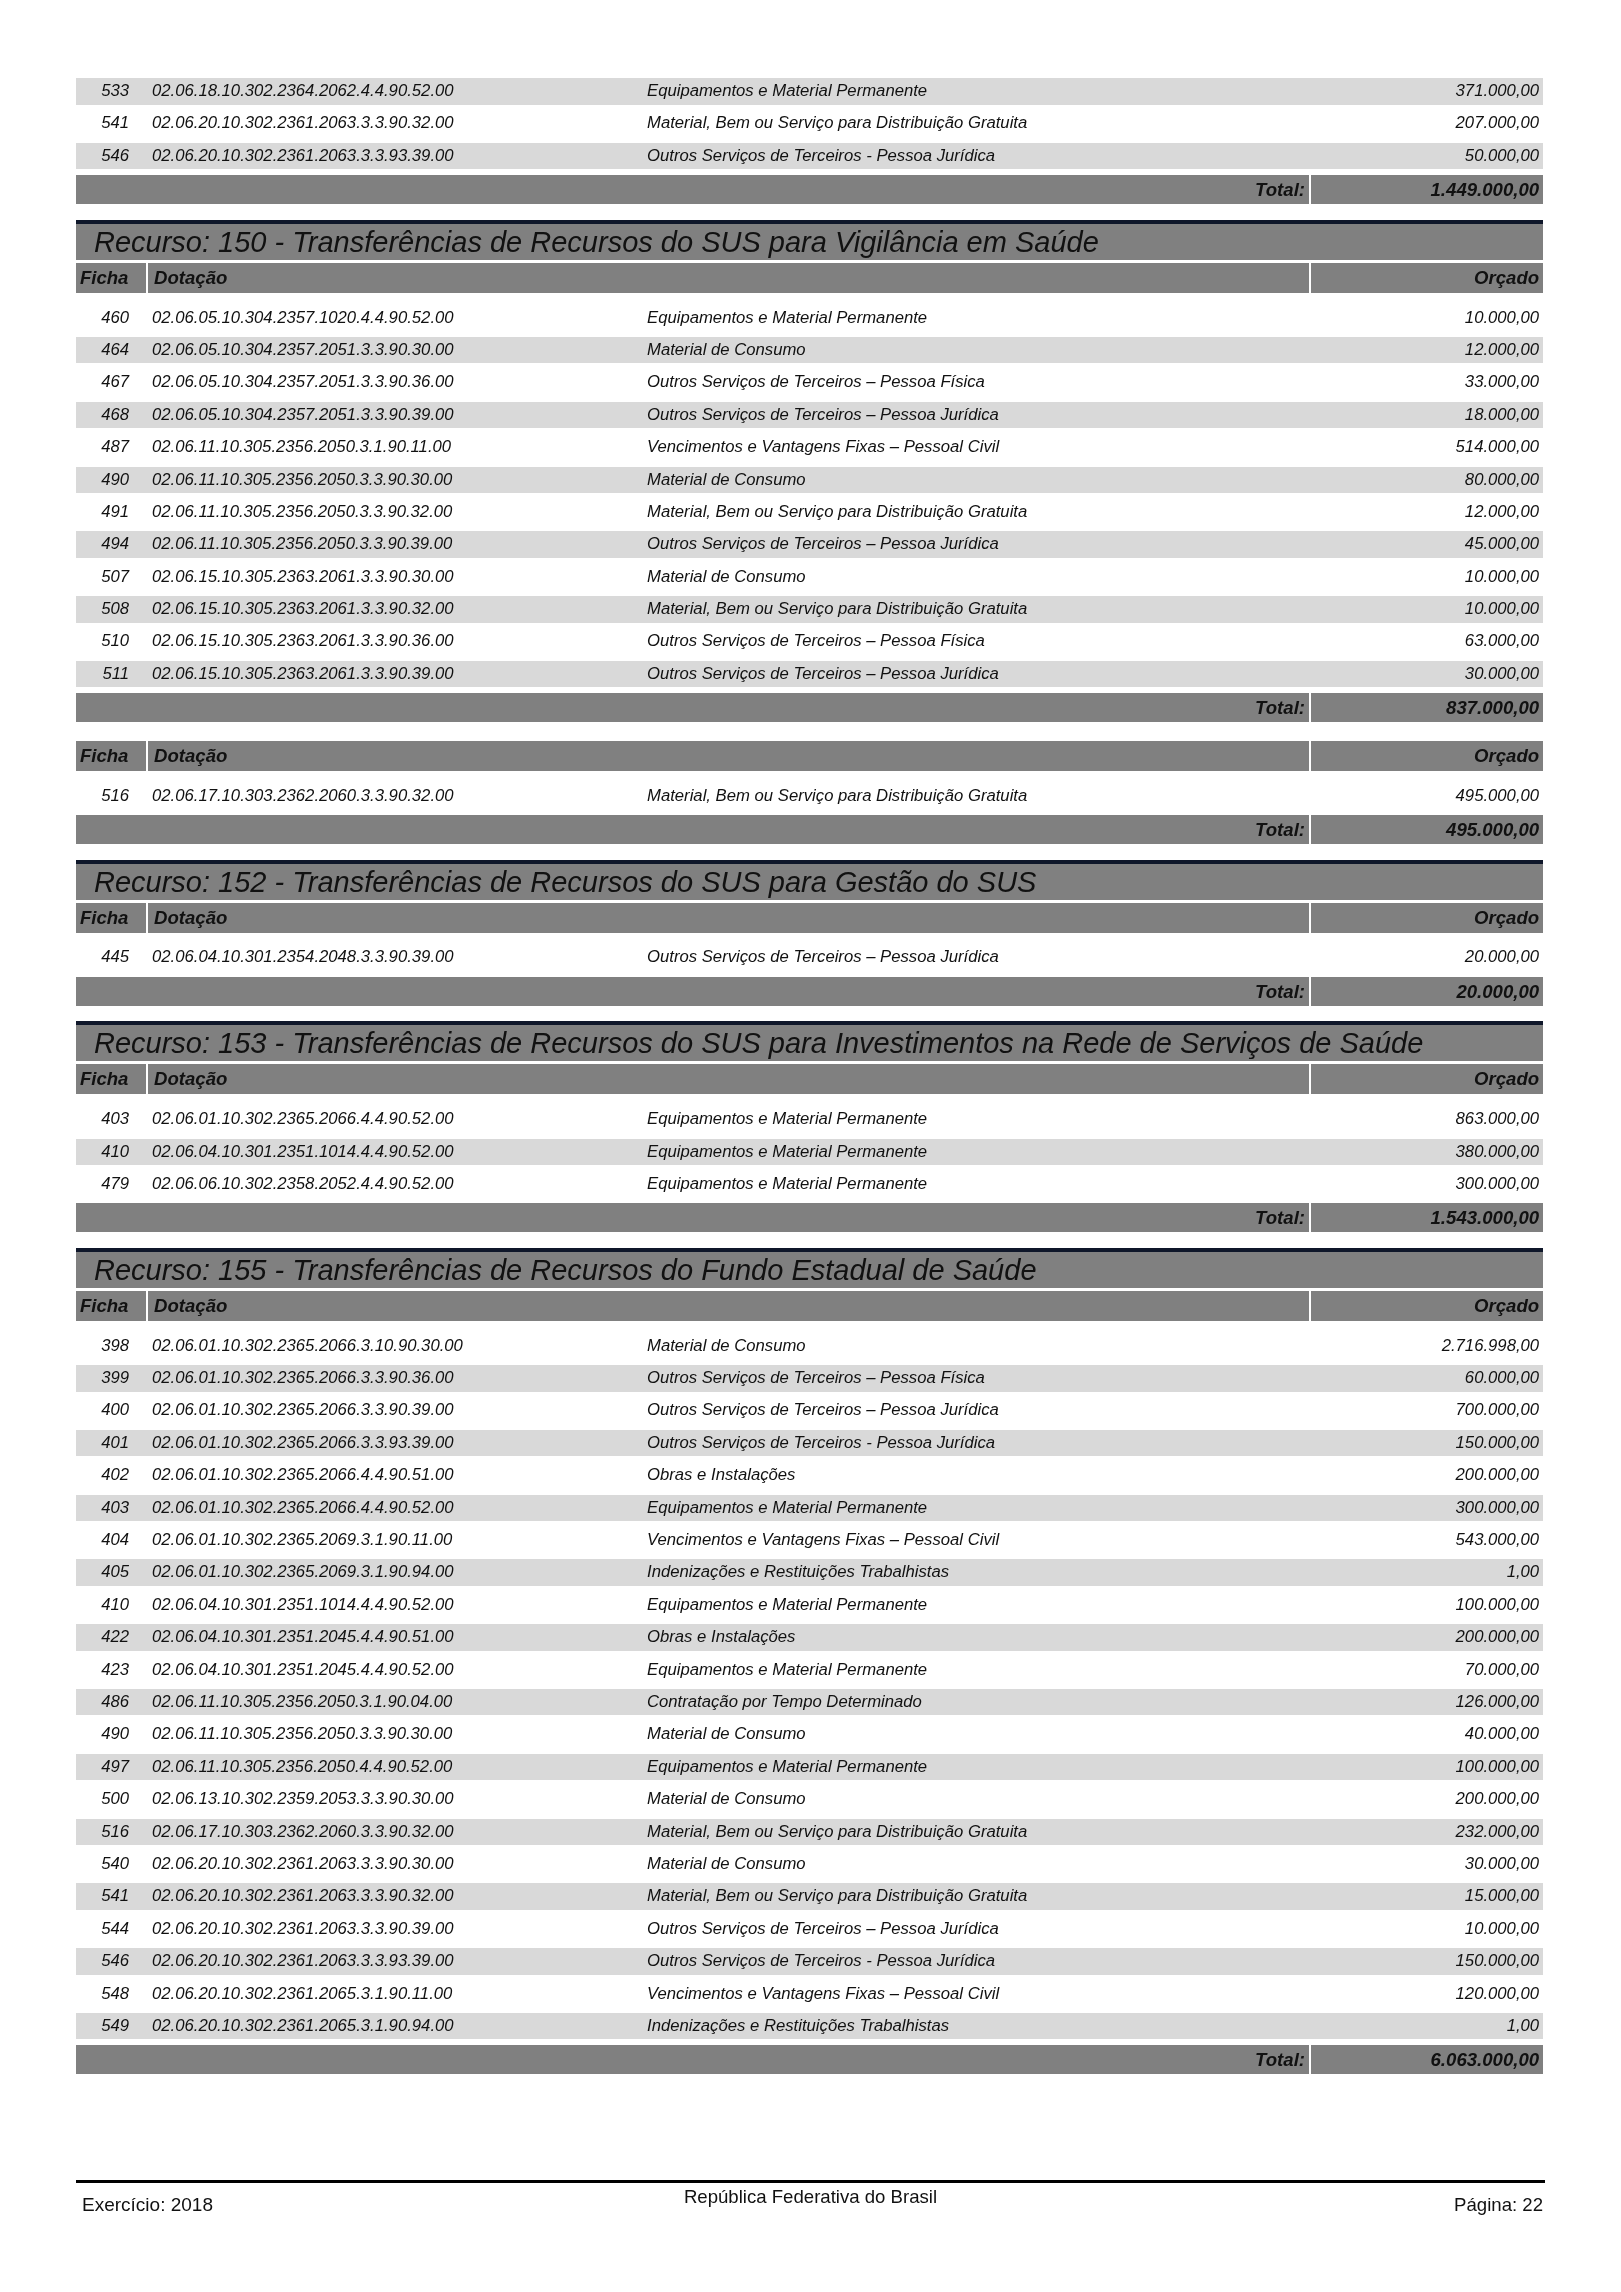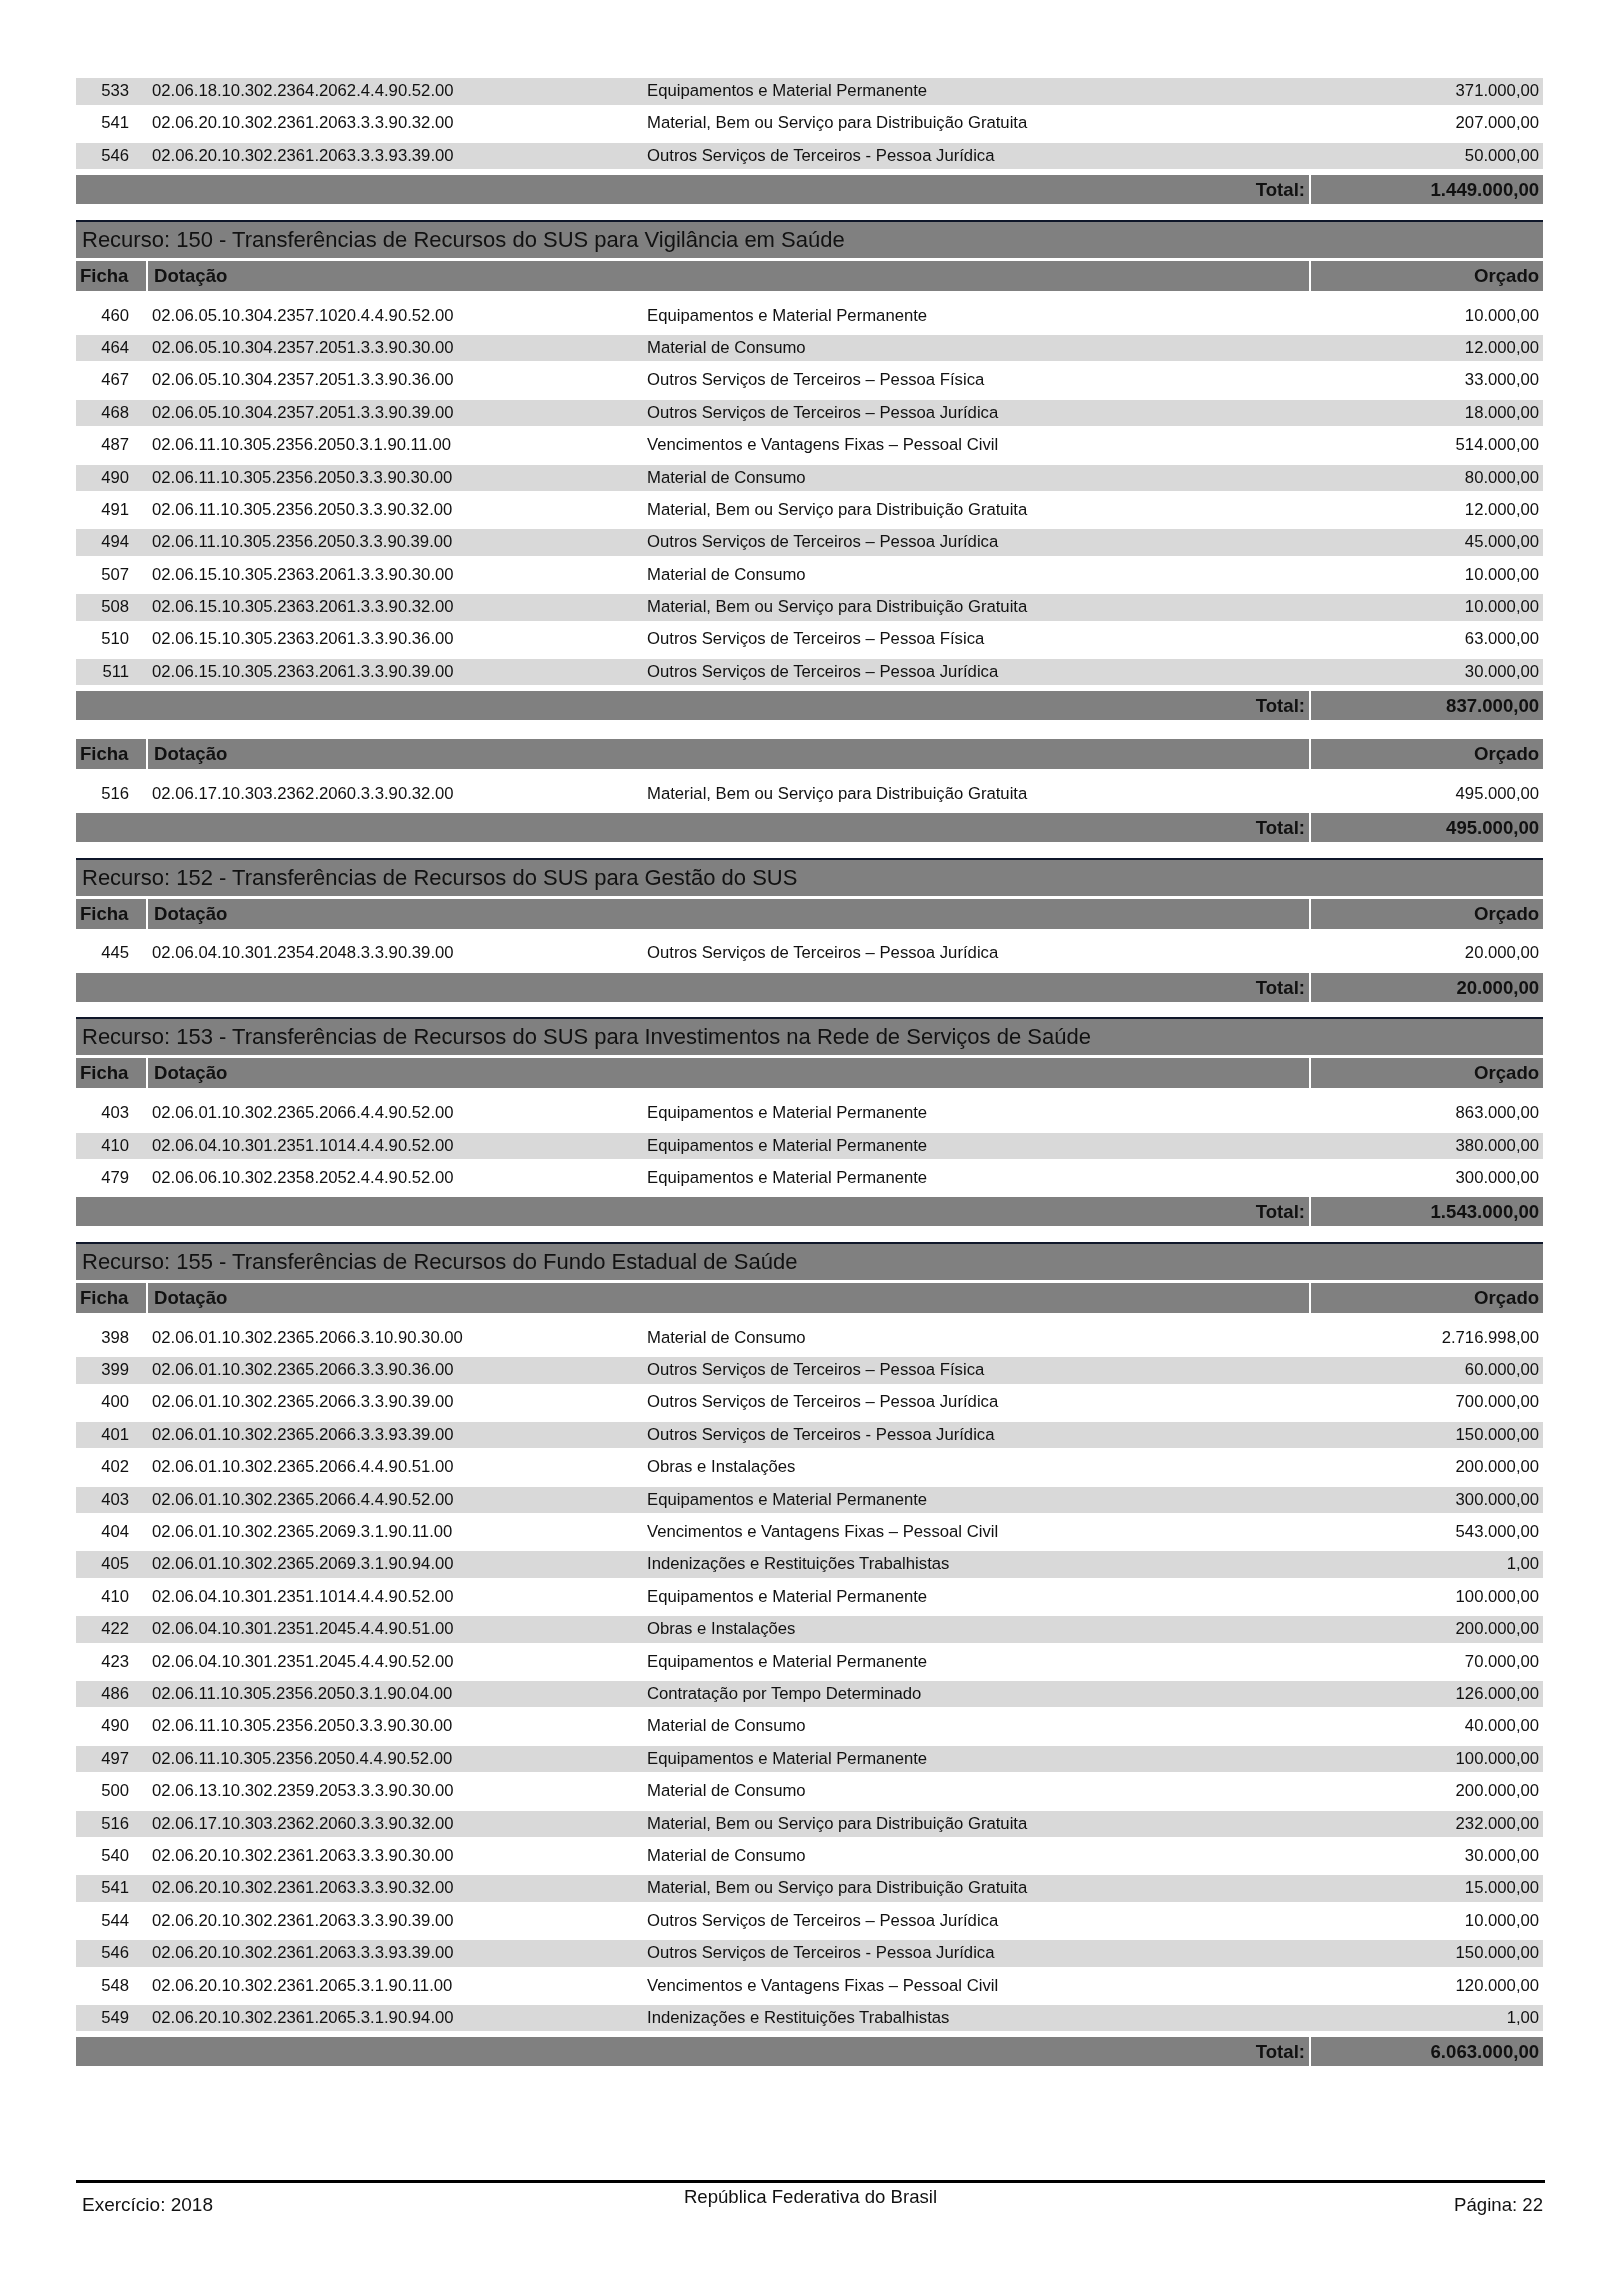--- a/index.html
+++ b/index.html
@@ -1,30 +1,30 @@
 <!DOCTYPE html>
 <html><head>
 <meta charset="utf-8">
 <style>
   html, body { margin: 0; padding: 0; background: #ffffff; }
   body { width: 1621px; height: 2293px; position: relative; overflow: hidden;
          font-family: "Liberation Sans", "DejaVu Sans", sans-serif; color: #111; }
-  #report { position: absolute; left: 76px; top: 78px; width: 1467px; }
+  #report { position: absolute; left: 76px; top: 78px; width: 1467px; font-style: italic; }
   .row { position: relative; height: 26.5px; margin-bottom: 5.9px; font-size: 16.7px; line-height: 26.5px; }
   .row.alt { background: #d9d9d9; }
   .row .ficha { position: absolute; left: 0; width: 53px; text-align: right; }
   .row .dot { position: absolute; left: 76px; }
   .row .desc { position: absolute; left: 571px; }
   .row .val { position: absolute; right: 3.9px; text-align: center; }
   .total { position: relative; height: 29px; background: #808080; margin-top: 2px; font-weight: bold; font-size: 18.6px; line-height: 29px; }
   .total .lbl { position: absolute; right: 238px; text-align: right; }
   .total .sep { position: absolute; left: 1233px; top: 0; width: 2px; height: 29px; background: #fff; }
   .total .tval { position: absolute; right: 3.9px; }
   .gap { height: 15.7px; }
-  .rec-title { height: 36px; background: #808080; font-size: 22px; line-height: 36px; padding-left: 6px; border-top: 2px solid #0f172a; }
+  .rec-title { height: 36px; background: #808080; font-size: 29px; line-height: 36px; padding-left: 18px; border-top: 4px solid #0f172a; }
   .col-head { position: relative; height: 30px; background: #808080; margin-top: 2.9px; margin-bottom: 11.8px; font-weight: bold; font-size: 18.6px; line-height: 30px; }
   .col-head .h-ficha { position: absolute; left: 3.9px; }
   .col-head .vsep1 { position: absolute; left: 70px; top: 0; width: 2px; height: 30px; background: #fff; }
   .col-head .h-dot { position: absolute; left: 78px; }
   .col-head .vsep2 { position: absolute; left: 1233px; top: 0; width: 2px; height: 30px; background: #fff; }
   .col-head .h-orc { position: absolute; right: 3.9px; }
   #footer-line { position: absolute; left: 76px; top: 2180px; width: 1469px; height: 2.9px; background: #000; }
   #footer-left { position: absolute; left: 82px; top: 2194px; font-size: 19px; }
   #footer-center { position: absolute; left: 0; width: 1621px; top: 2186px; text-align: center; font-size: 18.6px; }
   #footer-right { position: absolute; right: 78px; top: 2194px; font-size: 18.6px; }

